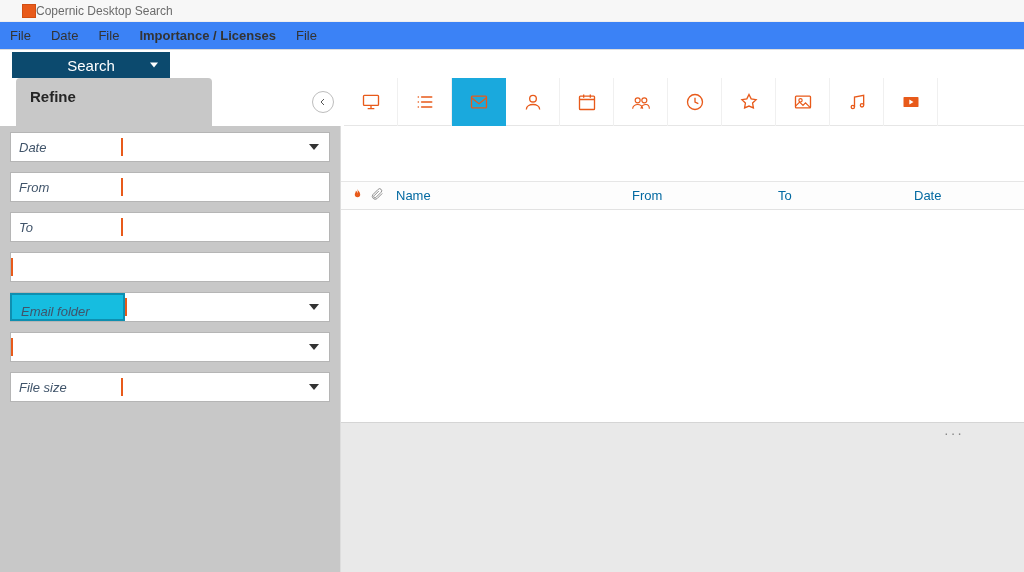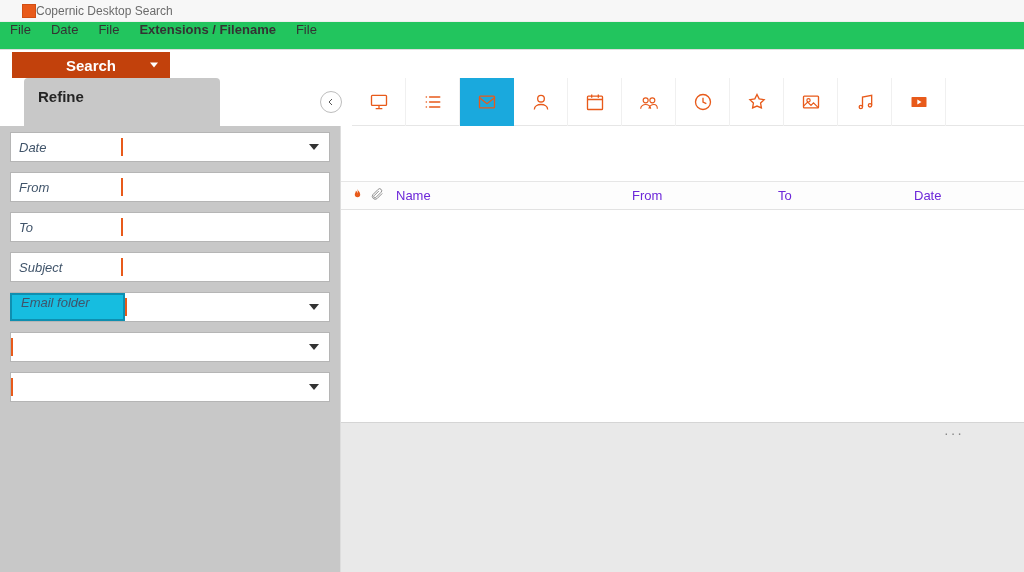--- a/index.html
+++ b/index.html
@@ -25,41 +25,41 @@
   .app-logo {
     width: 14px; height: 14px;
     background: #e85a1a;
     border: 1px solid #d24e12;
     display:inline-block;
   }
   .app-title { color: #6b6b6b; font-size: 12px; }
   
   .menubar {
     height: 28px;
-    background: #22c55e;
+    background: #3b82f6;
     border-bottom: 1px solid #ddd;
     display: flex;
-    align-items: flex-start;
+    align-items: center;
     padding-left: 10px;
     gap: 20px;
   }
   .menu-item { color: #333; font-size: 13px; cursor: default; }
   .menu-item.bold { font-weight: 600; }
   
   .search-row {
     height: 28px;
     display: flex;
     align-items: stretch;
     padding: 2px 0 0 12px;
   }
   .search-btn {
     width: 158px;
-    background: #c2410c;
+    background: #0c4a6e;
     color: #fff;
-    font-weight: 700;
+    font-weight: 400;
     font-size: 15px;
     display: flex;
     align-items: center;
     justify-content: center;
     position: relative;
   }
   .search-btn .caret {
     position: absolute;
     right: 12px;
     top: 50%;
@@ -70,21 +70,21 @@
     border-top: 5px solid #fff;
   }
   
   .category-row {
     height: 48px;
     display: flex;
     align-items: stretch;
   }
   .refine-tab {
     width: 196px;
-    margin-left: 24px;
+    margin-left: 16px;
     background: #c8c8c8;
     border-top-left-radius: 4px;
     border-top-right-radius: 4px;
     padding: 10px 14px 0 14px;
     font-weight: 700;
     color: #252525;
     font-size: 15px;
   }
   .cat-spacer {
     width: 132px;
@@ -165,21 +165,21 @@
     right:10px;
     width:0;height:0;
     border-left:5px solid transparent;
     border-right:5px solid transparent;
     border-top:6px solid #333;
   }
   .refine-field.highlight .label-wrap {
     background:#16bde0;
     height:100%;
     display:flex;
-    align-items:flex-start;
+    align-items:flex-end;
     border:2px solid #0e8fb0;
     margin:-1px 0 -1px -1px;
     padding-left:1px;
   }
   .label-wrap { display:flex; align-items:center; height:100%; }
   
   .results {
     flex:1;
     display:flex;
     flex-direction:column;
@@ -195,21 +195,21 @@
     background: #fdfdfd;
     border-bottom: 1px solid #e2e2e2;
     display:flex;
     align-items:center;
     padding-left:10px;
     gap: 6px;
   }
   .col-icons { display:flex; gap:6px; align-items:center; }
   .fire-icon { color:#e85a1a; font-size:13px; }
   .attach-icon { color:#888; font-size:13px; }
-  .col { color:#6d28d9; font-size:13px; }
+  .col { color:#0369a1; font-size:13px; }
   .col-name { margin-left:6px; width: 230px; }
   .col-from { width: 140px; }
   .col-to   { width: 130px; }
   .col-date { flex:1; }
   .results-body {
     flex:1;
     background:#fff;
   }
   .results-preview {
     height: 150px;
@@ -230,21 +230,21 @@
 
 <div class="titlebar">
   <span class="app-logo"></span>
   <span class="app-title">Copernic Desktop Search</span>
 </div>
 
 <div class="menubar">
   <span class="menu-item">File</span>
   <span class="menu-item">Date</span>
   <span class="menu-item">File</span>
-  <span class="menu-item bold">Extensions / Filename</span>
+  <span class="menu-item bold">Importance / Licenses</span>
   <span class="menu-item">File</span>
 </div>
 
 <div class="search-row">
   <div class="search-btn">
     <span>Search</span>
     <span class="caret"></span>
   </div>
 </div>
 
@@ -353,23 +353,20 @@
 
     <div class="refine-field">
       <div class="label-wrap">
           <span class="label">To</span>
         </div>
       <span class="divider"></span>
       <div class="input-area"></div>
     </div>
 
     <div class="refine-field">
-      <div class="label-wrap">
-          <span class="label">Subject</span>
-        </div>
       <span class="divider"></span>
       <div class="input-area"></div>
     </div>
 
 
     <div class="refine-field highlight">
       <div class="label-wrap">
           <span class="label">Email folder</span>
         </div>
       <span class="divider"></span>
@@ -379,20 +376,23 @@
 
 
 
     <div class="refine-field">
       <span class="divider"></span>
       <div class="input-area"></div>
       <span class="dd-caret"></span>
     </div>
 
     <div class="refine-field">
+      <div class="label-wrap">
+          <span class="label">File size</span>
+        </div>
       <span class="divider"></span>
       <div class="input-area"></div>
       <span class="dd-caret"></span>
     </div>
 
   </div>
 
   <div class="results">
     <div class="results-blank-top"></div>
     <div class="results-header">

